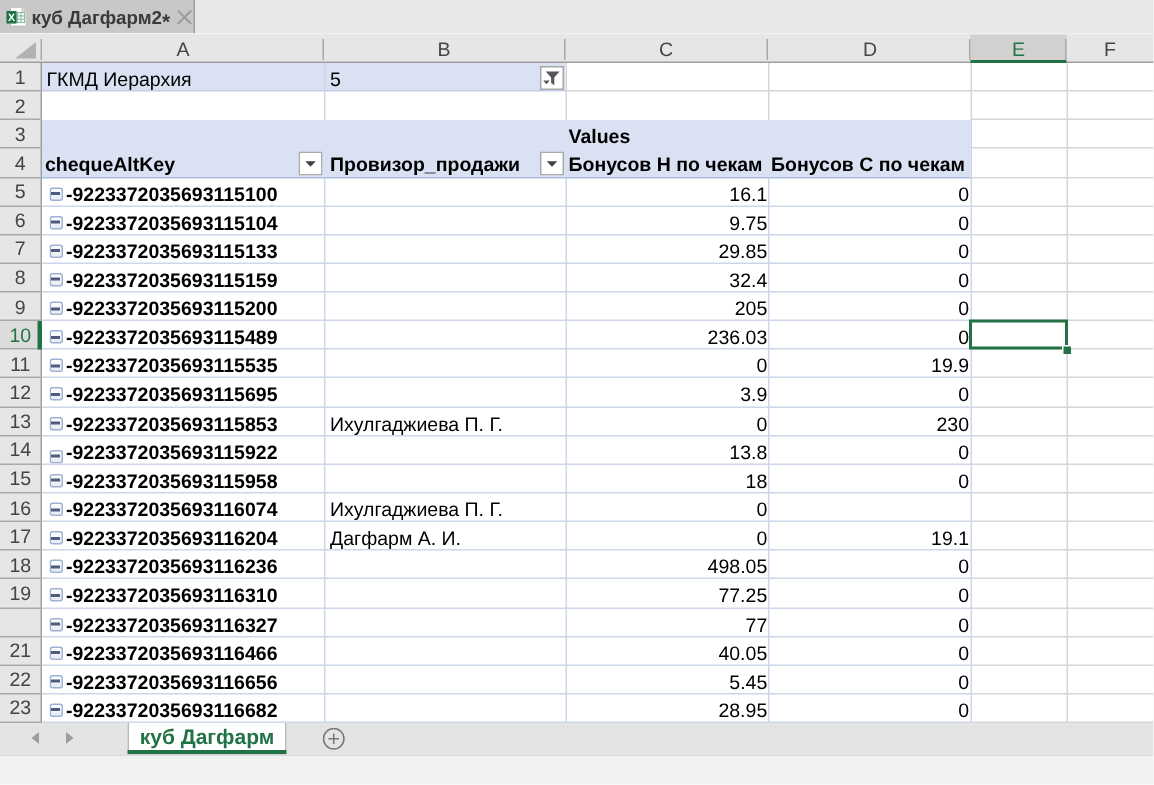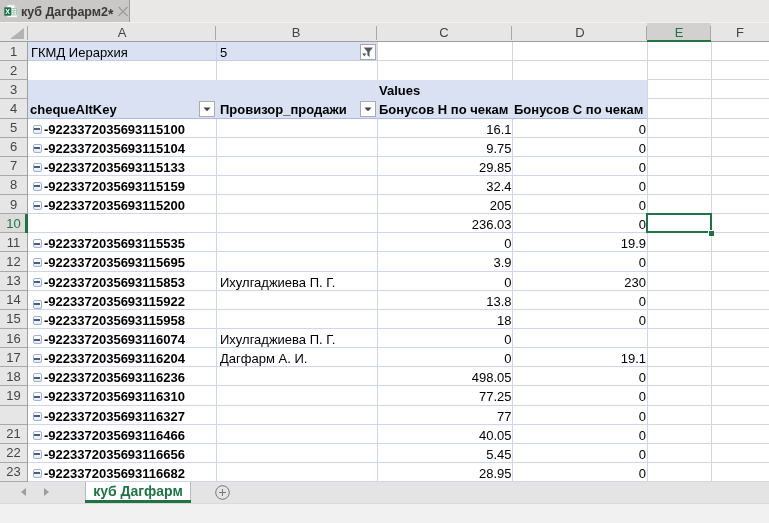--- a/index.html
+++ b/index.html
@@ -184,20 +184,21 @@
 <div class="cell r gc" style="left:515px;top:137.7px;width:131px;height:18.1px;">0</div>
 <div class="cell b gc" style="left:32.5px;top:156.8px;width:182px;height:18.1px;"><span class="exp"></span>-9223372035693115133</div>
 <div class="cell r gc" style="left:380px;top:156.8px;width:131.5px;height:18.1px;">29.85</div>
 <div class="cell r gc" style="left:515px;top:156.8px;width:131px;height:18.1px;">0</div>
 <div class="cell b gc" style="left:32.5px;top:175.9px;width:182px;height:18.1px;"><span class="exp"></span>-9223372035693115159</div>
 <div class="cell r gc" style="left:380px;top:175.9px;width:131.5px;height:18.1px;">32.4</div>
 <div class="cell r gc" style="left:515px;top:175.9px;width:131px;height:18.1px;">0</div>
 <div class="cell b gc" style="left:32.5px;top:195.0px;width:182px;height:18.1px;"><span class="exp"></span>-9223372035693115200</div>
 <div class="cell r gc" style="left:380px;top:195.0px;width:131.5px;height:18.1px;">205</div>
 <div class="cell r gc" style="left:515px;top:195.0px;width:131px;height:18.1px;">0</div>
+<div class="cell b gc" style="left:32.5px;top:214.2px;width:182px;height:18.1px;"><span class="exp"></span>-9223372035693115489</div>
 <div class="cell r gc" style="left:380px;top:214.2px;width:131.5px;height:18.1px;">236.03</div>
 <div class="cell r gc" style="left:515px;top:214.2px;width:131px;height:18.1px;">0</div>
 <div class="cell b gc" style="left:32.5px;top:233.3px;width:182px;height:18.1px;"><span class="exp"></span>-9223372035693115535</div>
 <div class="cell r gc" style="left:380px;top:233.3px;width:131.5px;height:18.1px;">0</div>
 <div class="cell r gc" style="left:515px;top:233.3px;width:131px;height:18.1px;">19.9</div>
 <div class="cell b gc" style="left:32.5px;top:252.4px;width:182px;height:18.1px;"><span class="exp"></span>-9223372035693115695</div>
 <div class="cell r gc" style="left:380px;top:252.4px;width:131.5px;height:18.1px;">3.9</div>
 <div class="cell r gc" style="left:515px;top:252.4px;width:131px;height:18.1px;">0</div>
 <div class="cell b gc" style="left:32.5px;top:271.6px;width:182px;height:18.1px;"><span class="exp"></span>-9223372035693115853</div>
 <div class="cell gc" style="left:220px;top:271.6px;width:155px;height:18.1px;">Ихулгаджиева П. Г.</div>

